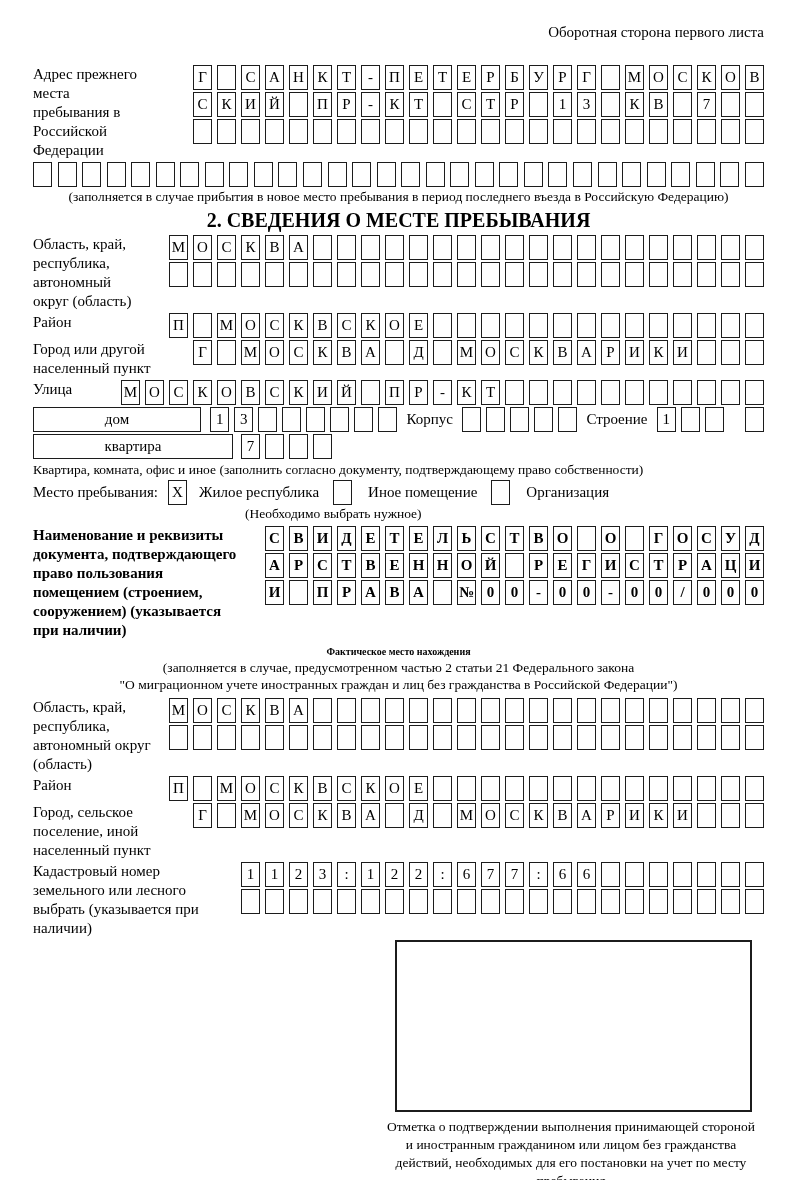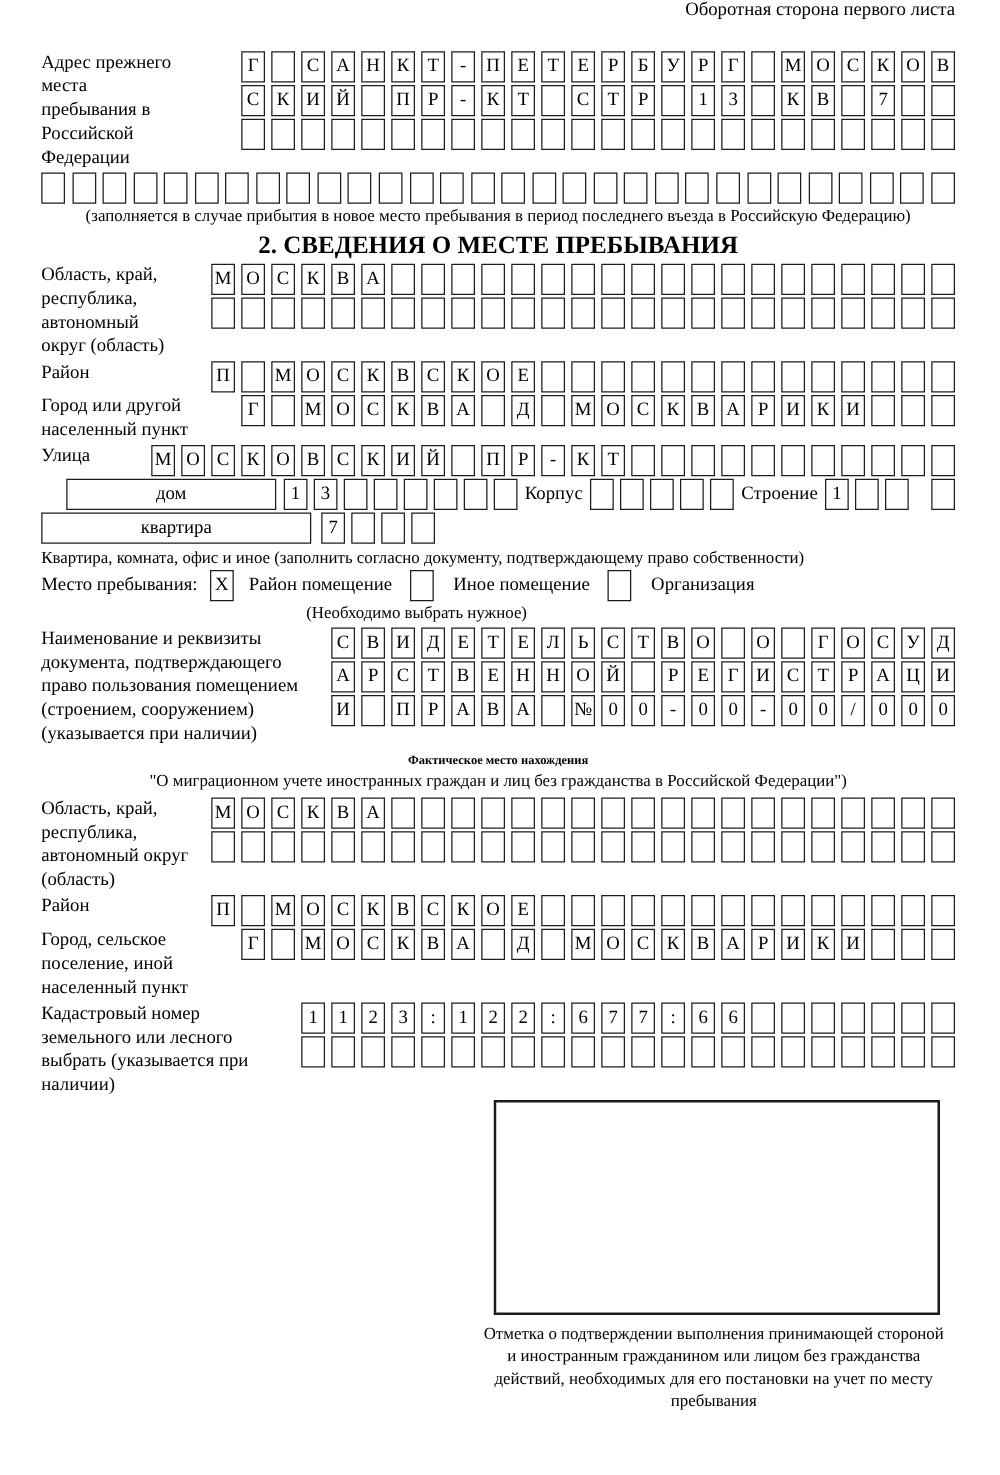--- a/index.html
+++ b/index.html
@@ -4,21 +4,21 @@
 <style>
   * { margin:0; padding:0; box-sizing:border-box; }
   html,body { background:#fff; }
   body {
     width:800px; height:1180px;
     font-family:"Liberation Serif", "DejaVu Serif", serif;
     color:#000;
   }
   .page {
     width:800px; height:1180px;
-    padding:0 36px 0 33px;
+    padding:24px 36px 0 33px;
     overflow:hidden;
     position:relative;
   }
   .header-note { text-align:right; font-size:15px; margin-bottom:0; }
 
   
   .cells { display:flex; gap:5px; flex:none; }
   .cell {
     width:19px; height:25px; flex:none;
     border:1.6px solid #1c1c1c;
@@ -40,33 +40,33 @@
 
   .prev-block { margin-top:24px;gap:48px; }
 
   
   .inline-label { font-size:15px; line-height:25px; flex:none; }
   .label-box {
     border:1.6px solid #1c1c1c; height:25px; flex:none;
     display:flex; align-items:center; justify-content:center; font-size:15px;
   }
   .label-box.dom { width:168px; }
-  .label-box.kvartira { width:216px; }
+  .label-box.kvartira { width:200px; }
   .house-row, .apt-row { display:flex; align-items:flex-start; margin-bottom:2px; }
-  .house-row { justify-content:space-between;margin-left:20px; }
+  .house-row { justify-content:space-between; }
   .apt-row .cells { margin-left:8px; }
   .gap12 { margin-left:12px; }
 
   .stay-row { display:flex; align-items:center; margin-top:2px; }
   .stay-row .inline-label { line-height:25px; }
   .stay-mark { margin:0 12px 0 10px; }
   .stay-mark2 { margin:0 16px 0 14px; }
   .stay-note { margin-left:212px; }
 
-  .doc-block { margin-top:4px; }
+  .doc-block { margin-top:4px;font-weight:bold; }
 
   .fact-notes { margin-top:2px; }
 
   .cad-block { margin-top:2px; }
 
   .stamp-section { width:372px; margin-left:352px; margin-top:0; }
   .stamp-box { width:357px; height:172px; border:2px solid #1c1c1c; margin-left:10px; }
   .stamp-caption { font-size:13.5px; line-height:18px; text-align:center; margin-top:6px; }
 </style>
 </head>
@@ -387,21 +387,21 @@
         <div class="cell"></div>
         <div class="cell"></div>
         <div class="cell"></div>
       </div>
   </div>
   <div class="note">Квартира, комната, офис и иное (заполнить согласно документу, подтверждающему право собственности)</div>
 
   <div class="stay-row">
     <div class="inline-label">Место пребывания:</div>
     <div class="cell stay-mark">X</div>
-    <div class="inline-label">Район помещение</div>
+    <div class="inline-label">Жилое республика</div>
     <div class="cell stay-mark2"></div>
     <div class="inline-label">Иное помещение</div>
     <div class="cell stay-mark2"></div>
     <div class="inline-label">Организация</div>
   </div>
   <div class="note stay-note">(Необходимо выбрать нужное)</div>
 
   <div class="form-row doc-block">
     <div class="label w215">Наименование и реквизиты документа, подтверждающего право пользования помещением (строением, сооружением) (указывается при наличии)</div>
     <div class="cell-rows">
@@ -471,20 +471,21 @@
           <div class="cell">0</div>
           <div class="cell">/</div>
           <div class="cell">0</div>
           <div class="cell">0</div>
           <div class="cell">0</div>
         </div>
     </div>
   </div>
 
   <div class="sub-title">Фактическое место нахождения</div>
+  <div class="note center fact-notes">(заполняется в случае, предусмотренном частью 2 статьи 21 Федерального закона</div>
   <div class="note center">"О миграционном учете иностранных граждан и лиц без гражданства в Российской Федерации")</div>
 
   <div class="form-row" style="margin-top:5px;">
     <div class="label w135">Область, край, республика, автономный округ (область)</div>
     <div class="cell-rows">
       <div class="cells">
           <div class="cell">М</div>
           <div class="cell">О</div>
           <div class="cell">С</div>
           <div class="cell">К</div>

